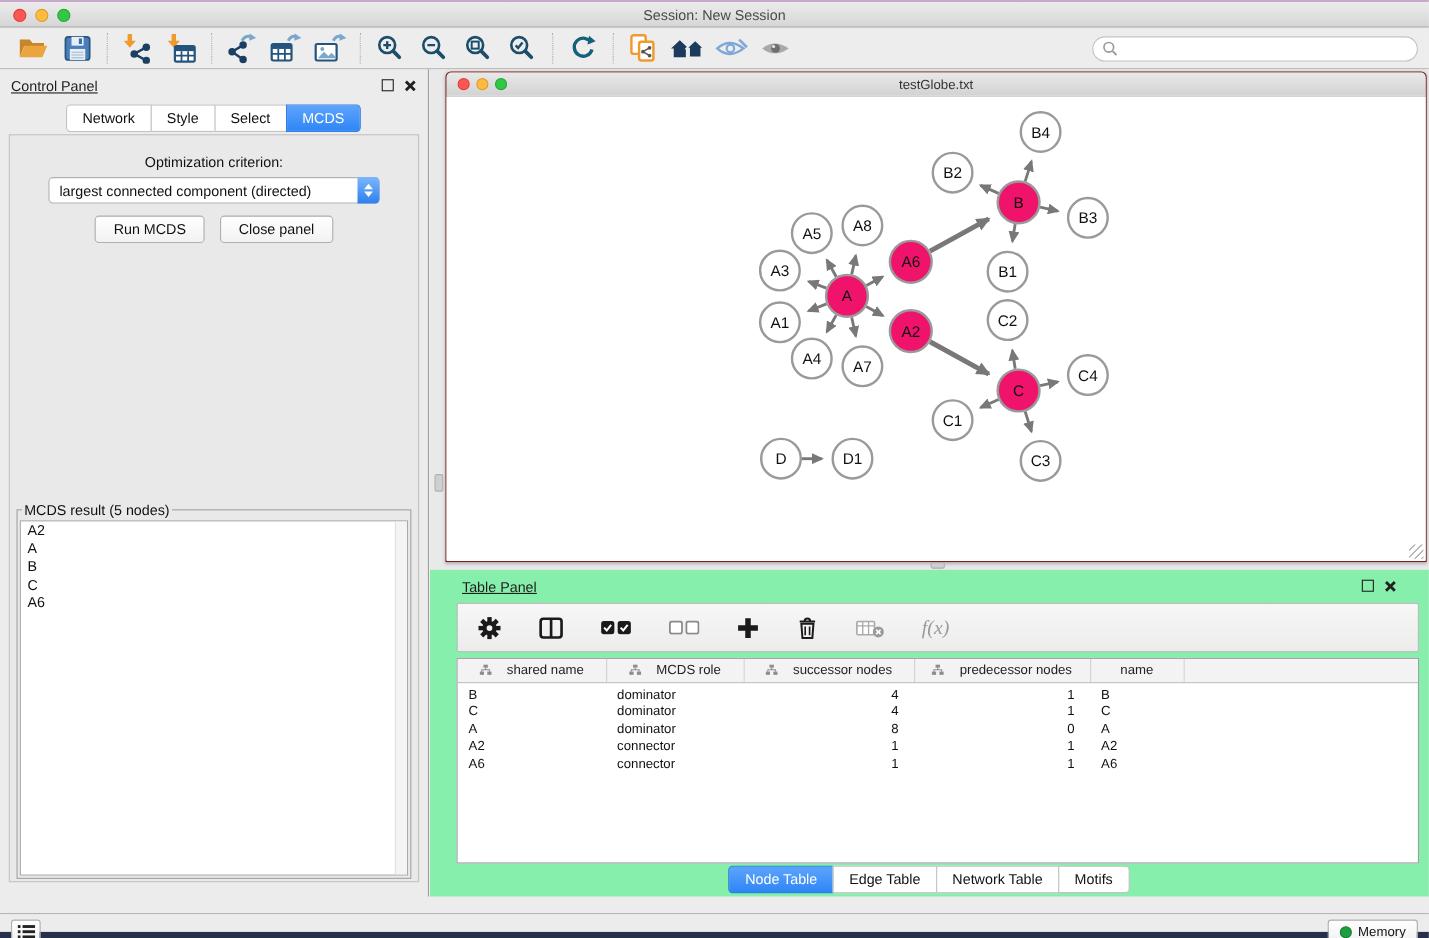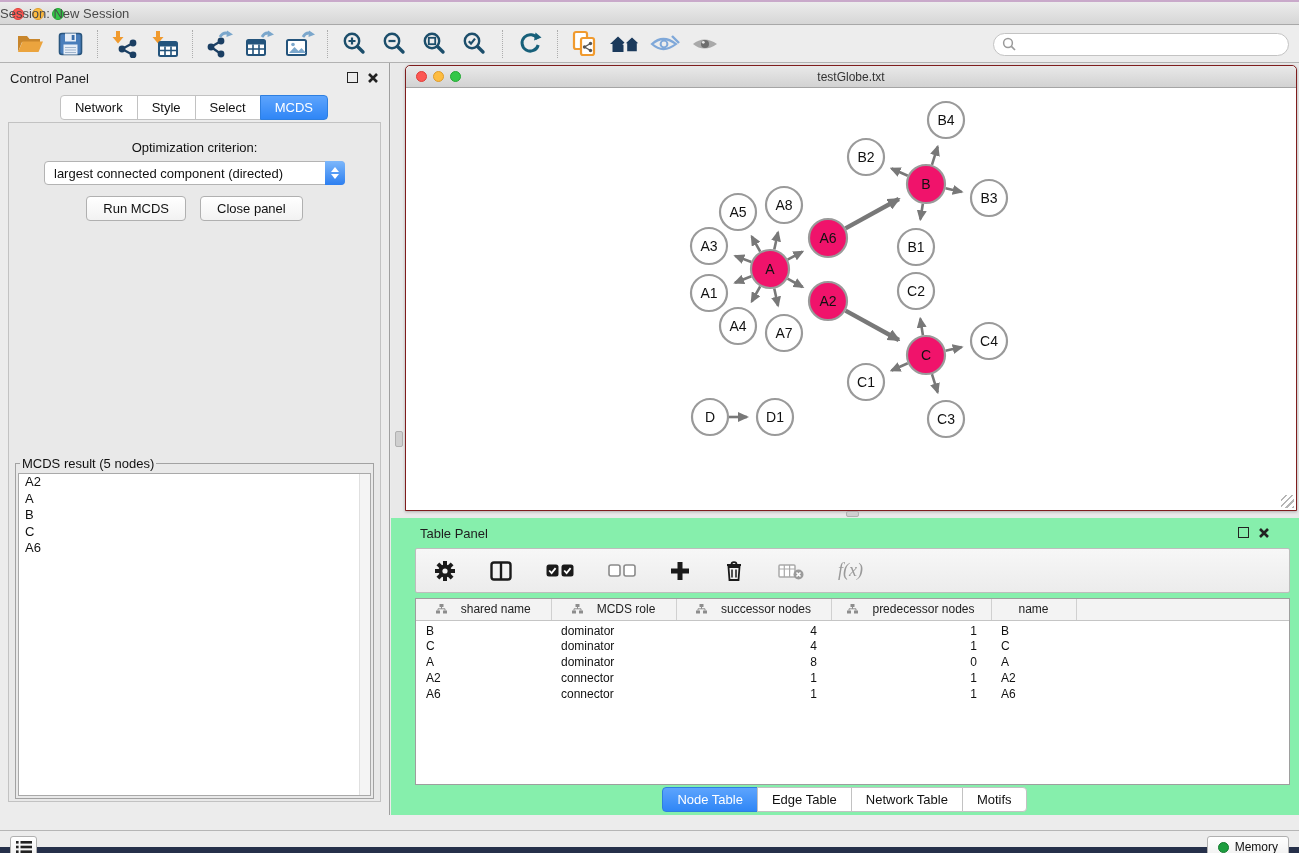--- a/index.html
+++ b/index.html
@@ -6,36 +6,36 @@
   html,body { width:1299px; height:853px; }
   body { font-family:"Liberation Sans", sans-serif; background:#ececec; position:relative; overflow:hidden; }
 
   .strip-top { position:absolute; top:0; left:0; right:0; height:2px; background:#c9a9ca; }
   .strip-bottom { position:absolute; bottom:0; left:0; right:0; height:6px; background:#26304a; }
 
   
   .titlebar { position:absolute; top:2px; left:0; right:0; height:23px;
     background:linear-gradient(#ececec,#d6d6d6); border-bottom:1px solid #a8a8a8; }
   .tl { position:absolute; top:6px; width:12px; height:12px; border-radius:50%; }
-  .titlebar .title { position:absolute; left:0; right:0; top:4px; 
+  .titlebar .title { position:absolute; left:0; right:0; top:4px; text-align:center;
     font-size:13px; color:#4a4a4a; }
 
   
   .toolbar { position:absolute; top:26px; left:0; right:0; height:37px; background:#ededed;
     border-bottom:1px solid #b2b2b2; display:flex; align-items:center; padding-left:10px; }
   .tbtn { width:40px; height:32px; display:flex; align-items:center; justify-content:center; }
   .tsep { width:0; height:28px; border-left:1px dotted #adadad; margin:0 7px; }
   .searchbox { position:absolute; right:10px; top:7px; width:296px; height:23px; background:#fff;
     border:1px solid #c3c3c3; border-radius:12px; display:flex; align-items:center; padding-left:8px; }
   .searchbox input { border:none; outline:none; flex:1; font-size:12px; background:transparent; height:18px; }
 
   
   .control-panel { position:absolute; left:0; top:63px; width:390px; height:752px;
     background:#ececec; border-right:1px solid #9f9f9f; }
-  .panel-titlebar { position:absolute; top:8px; left:10px; right:10px; height:18px; font-size:13px; color:#1e1e1e; }
+  .panel-titlebar { position:absolute; top:8px; left:10px; right:10px; height:18px; font-size:13px; color:#1e1e1e;text-decoration:underline; }
   .panel-winbtns { position:absolute; right:0; top:1px; display:flex; gap:9px; }
   .float-glyph { width:11px; height:11px; border:1.5px solid #222; background:transparent; display:inline-block; }
   .cp-tabs { position:absolute; top:32px; left:0; right:0; display:flex; justify-content:center; z-index:2; }
   .seg-tab { background:#fff; border:1px solid #c2c2c2; margin-left:-1px; font-size:13px; color:#111;
     padding:4px 14px; cursor:default; }
   .seg-tab:first-child { border-radius:4px 0 0 4px; }
   .seg-tab:last-child { border-radius:0 4px 4px 0; }
   .seg-tab.active { background:linear-gradient(#5da4fd,#2f86f6); border-color:#2e7fe0; color:#fff;text-align:center; }
   .cp-body { position:absolute; left:8px; right:8px; top:59px; bottom:13px;
     border:1px solid #c2c2c2; background:#e9e9e9; }

